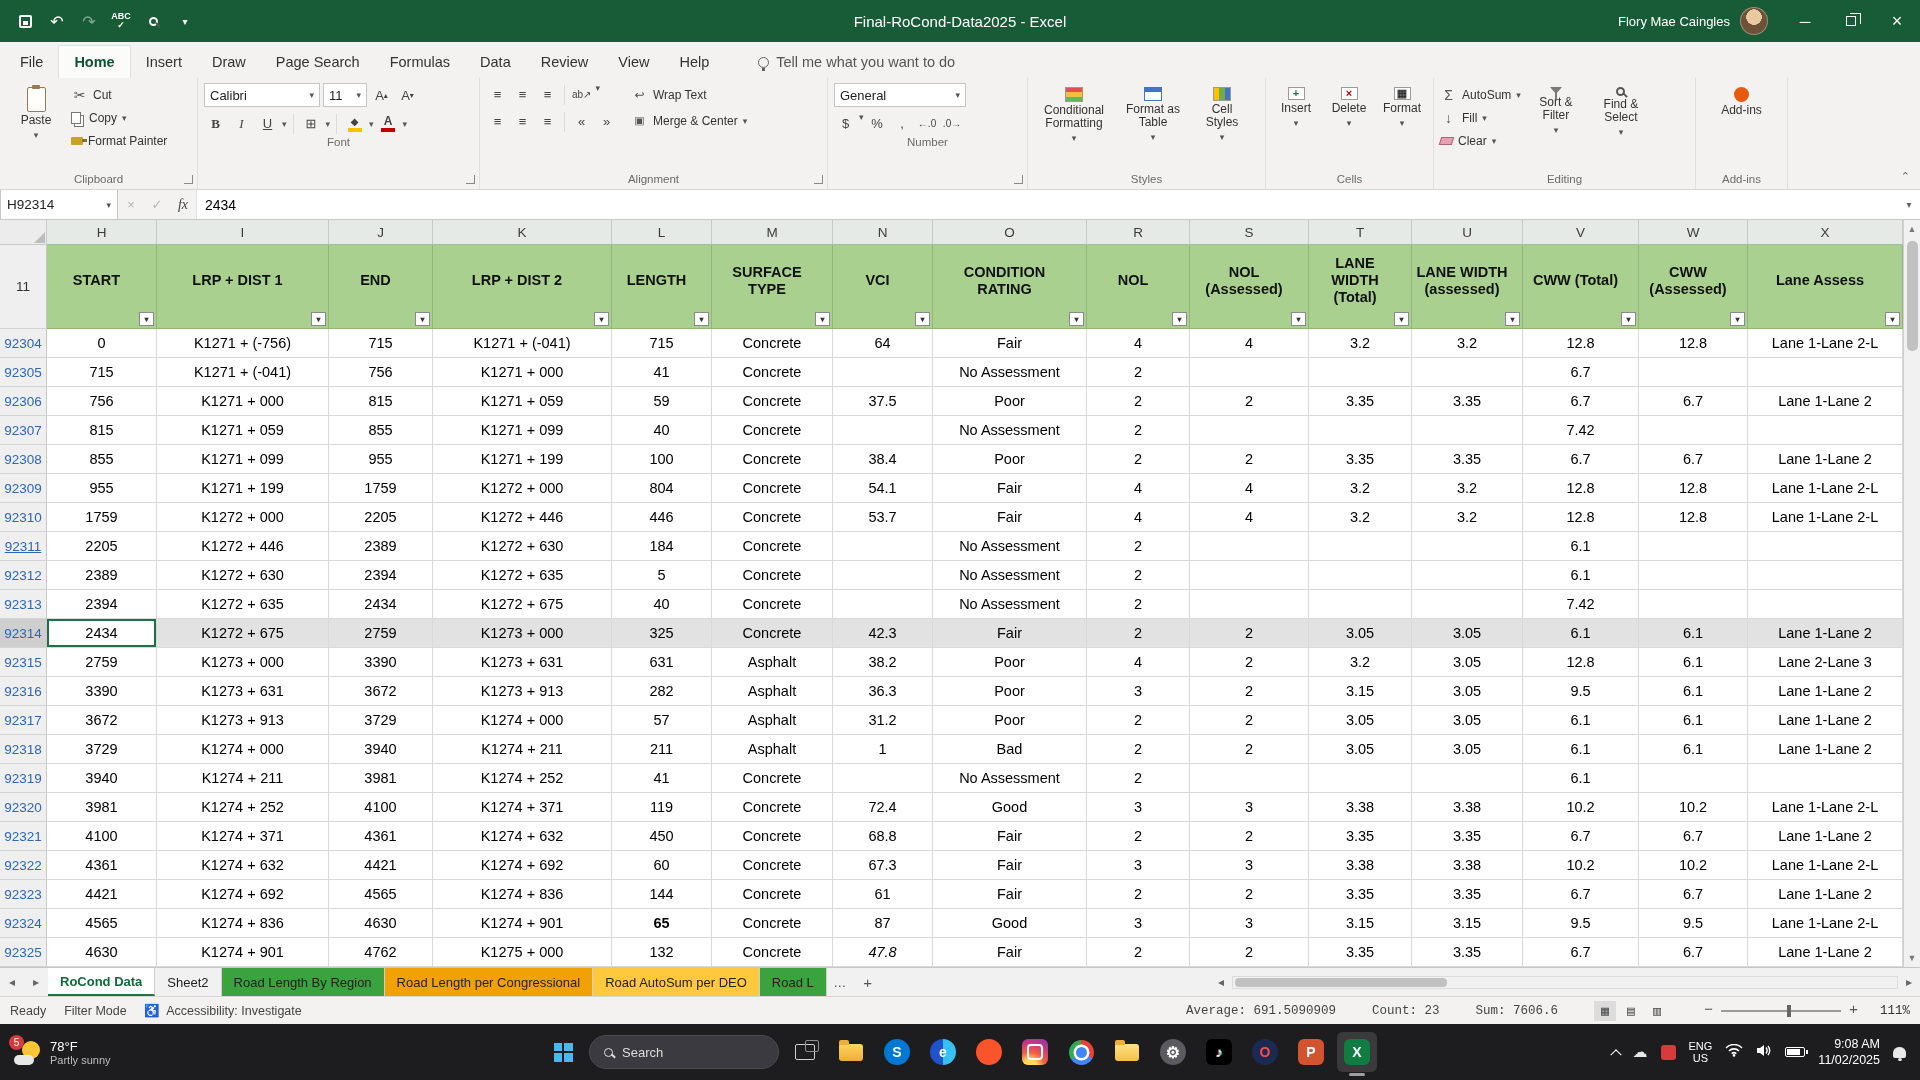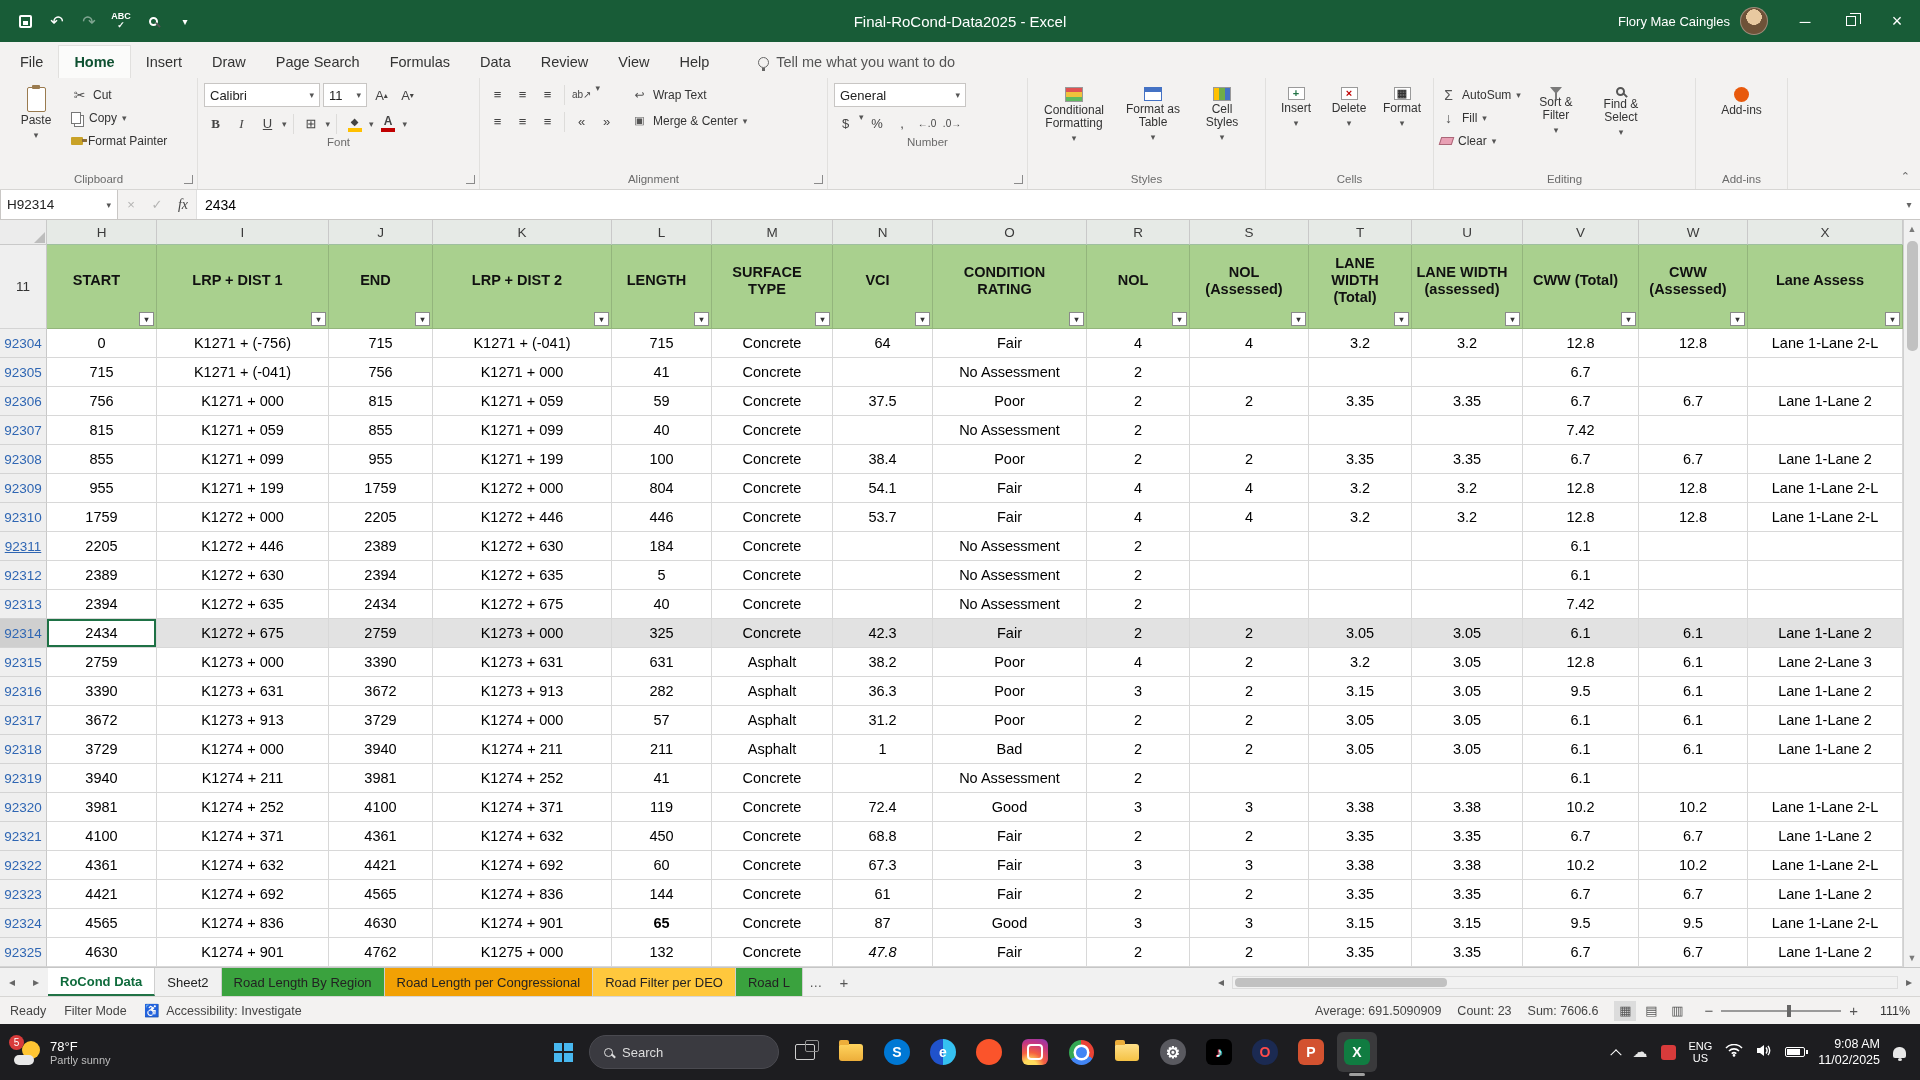--- a/index.html
+++ b/index.html
@@ -120,21 +120,21 @@
 .stab.cut{max-width:74px;overflow:hidden;}
 .tmore{width:26px;display:flex;align-items:center;justify-content:center;color:#555;}
 .tadd{width:22px;height:22px;margin:3px 4px;border-radius:50%;display:flex;align-items:center;justify-content:center;color:#555;font-size:15px;}
 .hscroll{margin-left:auto;display:flex;align-items:center;width:710px;}
 .harrow{width:22px;display:flex;align-items:center;justify-content:center;color:#666;font-size:12px;}
 .htrack{flex:1;height:13px;background:#F1F1F1;border:1px solid #dcdcdc;position:relative;}
 .hthumb{position:absolute;left:2px;top:1px;bottom:1px;width:32%;background:#C1C1C1;border-radius:4px;}
 
 
 .statusbar{flex:0 0 28px;background:#F3F2F1;border-top:1px solid #d7d6d4;display:flex;align-items:center;font-size:12.5px;color:#444;padding:0 10px;gap:18px;}
-.sb-right{margin-left:auto;display:flex;align-items:center;gap:16px;}
+.sb-right{margin-left:auto;display:flex;align-items:center;gap:36px;font-family:Liberation Mono, monospace;}
 .viewicons{display:flex;gap:4px;}
 .vic{width:22px;height:20px;display:flex;align-items:center;justify-content:center;font-size:13px;color:#555;}
 .vic.sel{background:#dcdcdc;}
 .zoom{display:flex;align-items:center;gap:8px;}
 .zline{width:120px;height:2px;background:#9a9a9a;position:relative;}
 .zthumb{position:absolute;left:55%;top:-5px;width:4px;height:12px;background:#666;}
 .zpm{font-size:15px;color:#555;}
 .zpct{width:44px;text-align:right;color:#333;}
 
 
@@ -937,21 +937,21 @@
     </div>
   </div>
 
   <div class="tabbar">
     <div class="tnav">◂</div>
     <div class="tnav">▸</div>
     <div class="stab active">RoCond Data</div>
     <div class="stab">Sheet2</div>
     <div class="stab" style="background: rgb(58, 162, 62);">Road Length By Region</div>
     <div class="stab" style="background: rgb(242, 161, 4);">Road Length per Congressional</div>
-    <div class="stab" style="background: rgb(255, 200, 61);">Road Filter per DEO</div>
+    <div class="stab" style="background: rgb(255, 200, 61);">Road AutoSum per DEO</div>
     <div class="stab cut" style="background: rgb(58, 162, 62);">Road L</div>
     <div class="tmore">…</div>
     <div class="tadd">+</div>
     <div class="hscroll">
       <div class="harrow">◂</div>
       <div class="htrack">
           <div class="hthumb"></div>
         </div>
       <div class="harrow">▸</div>
     </div>

